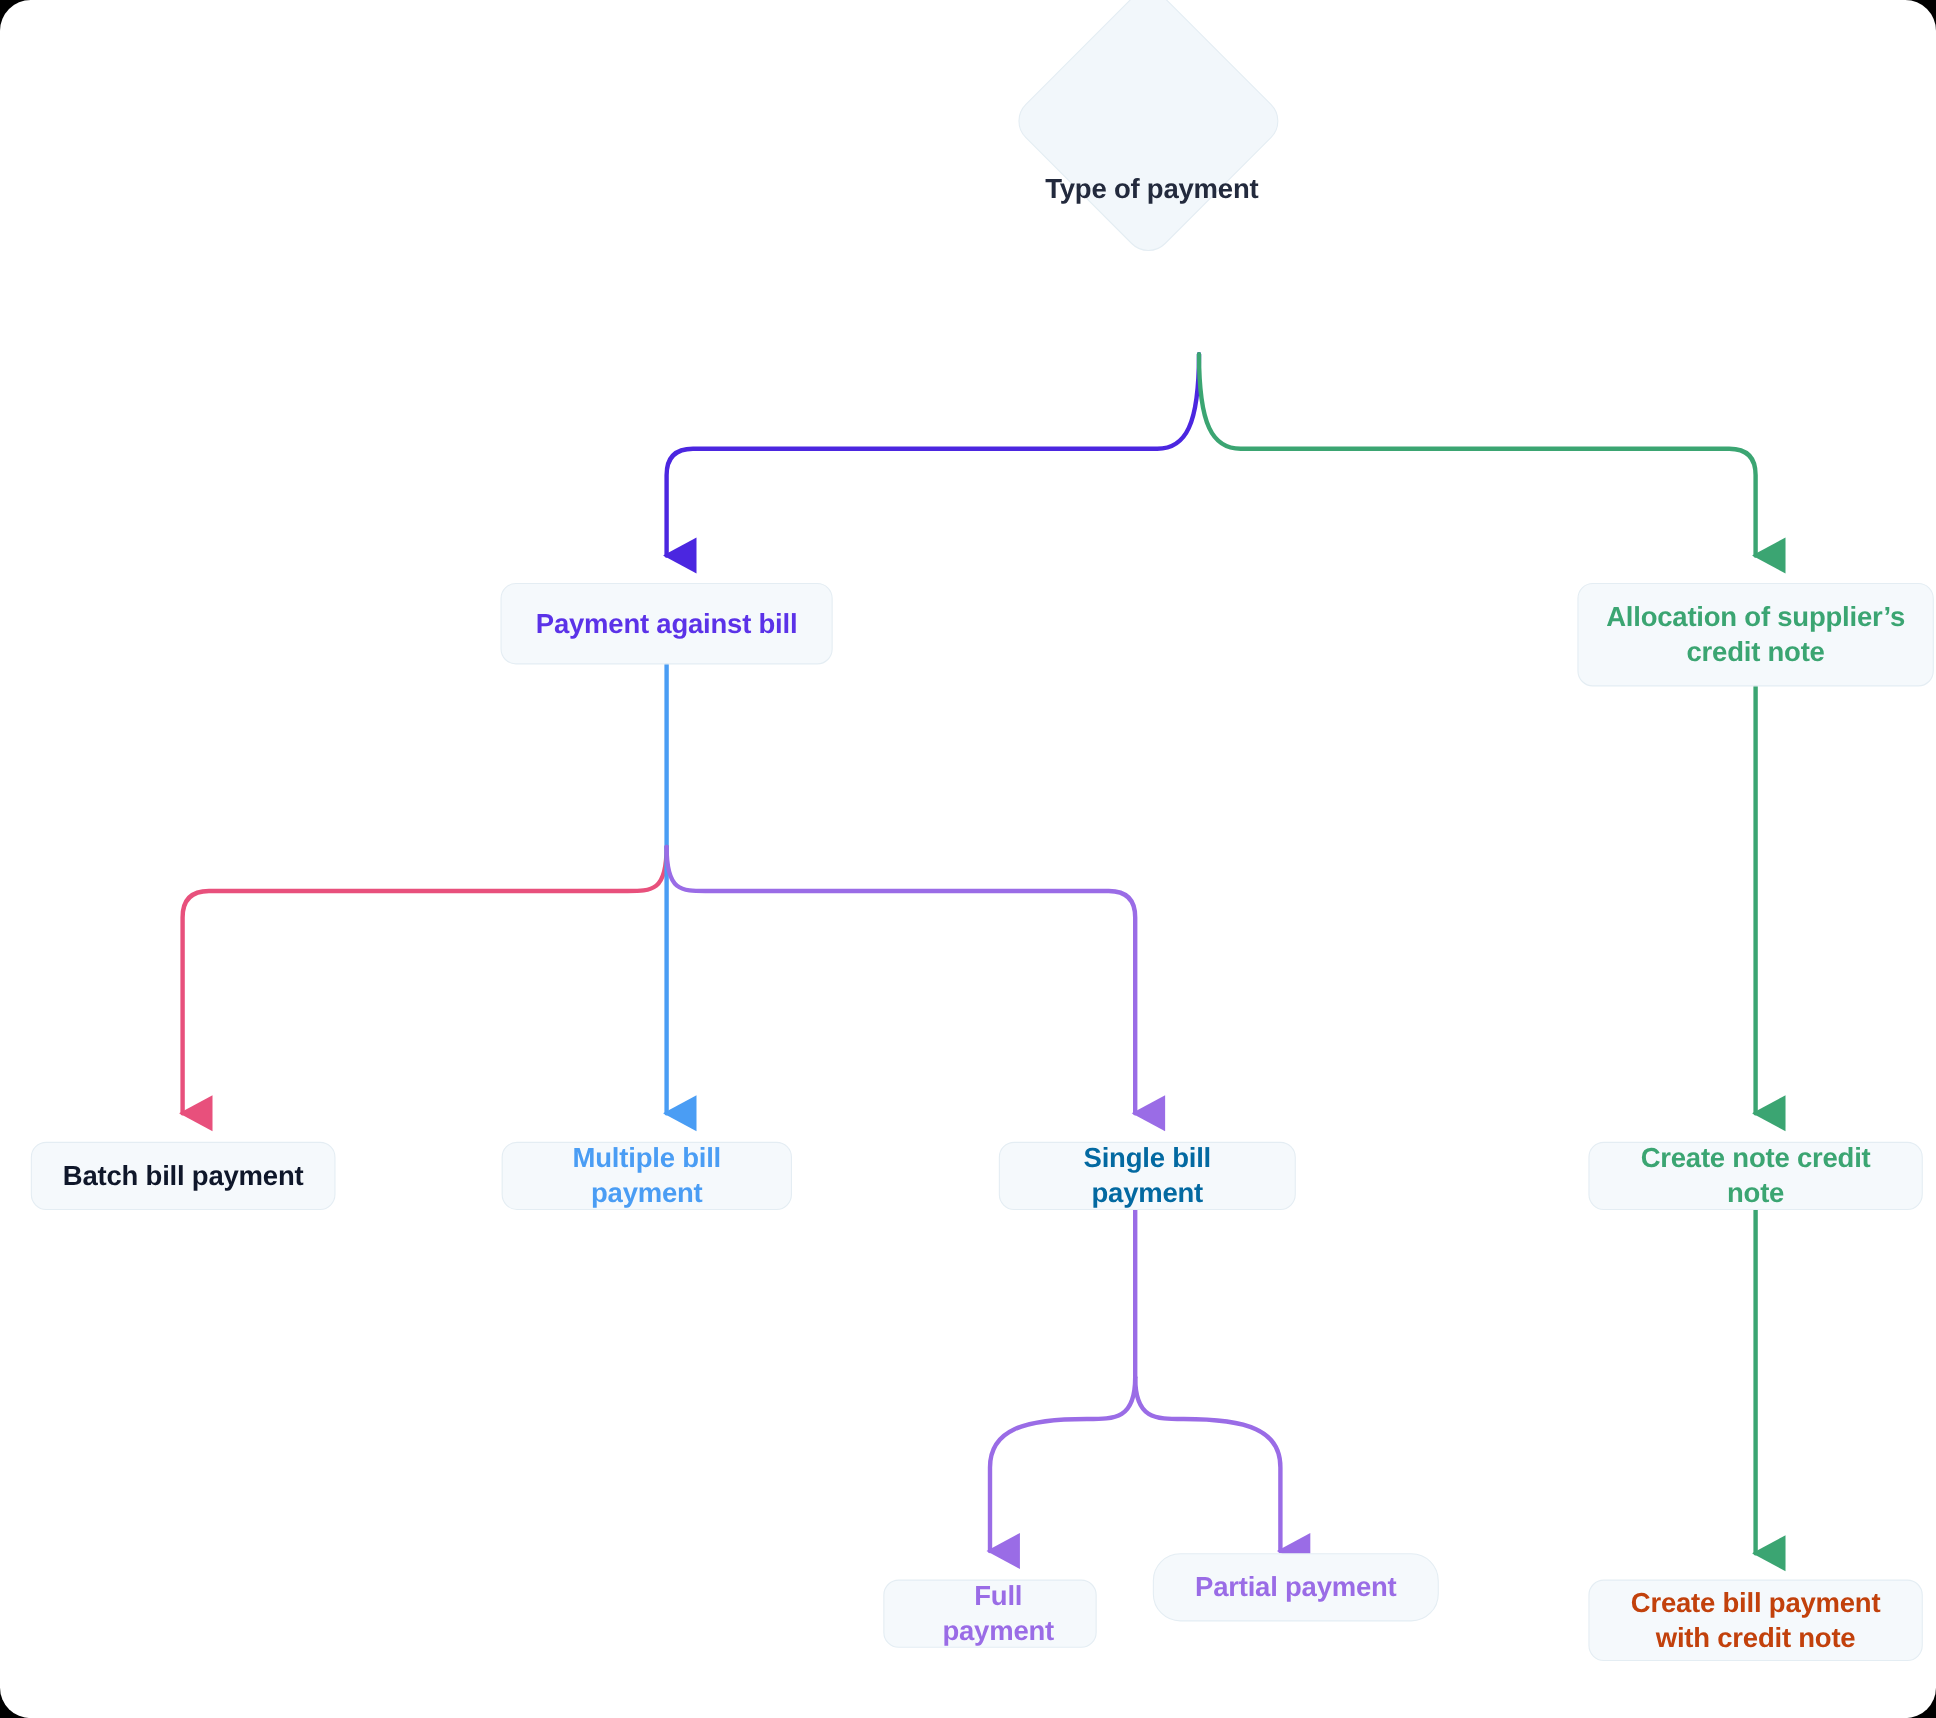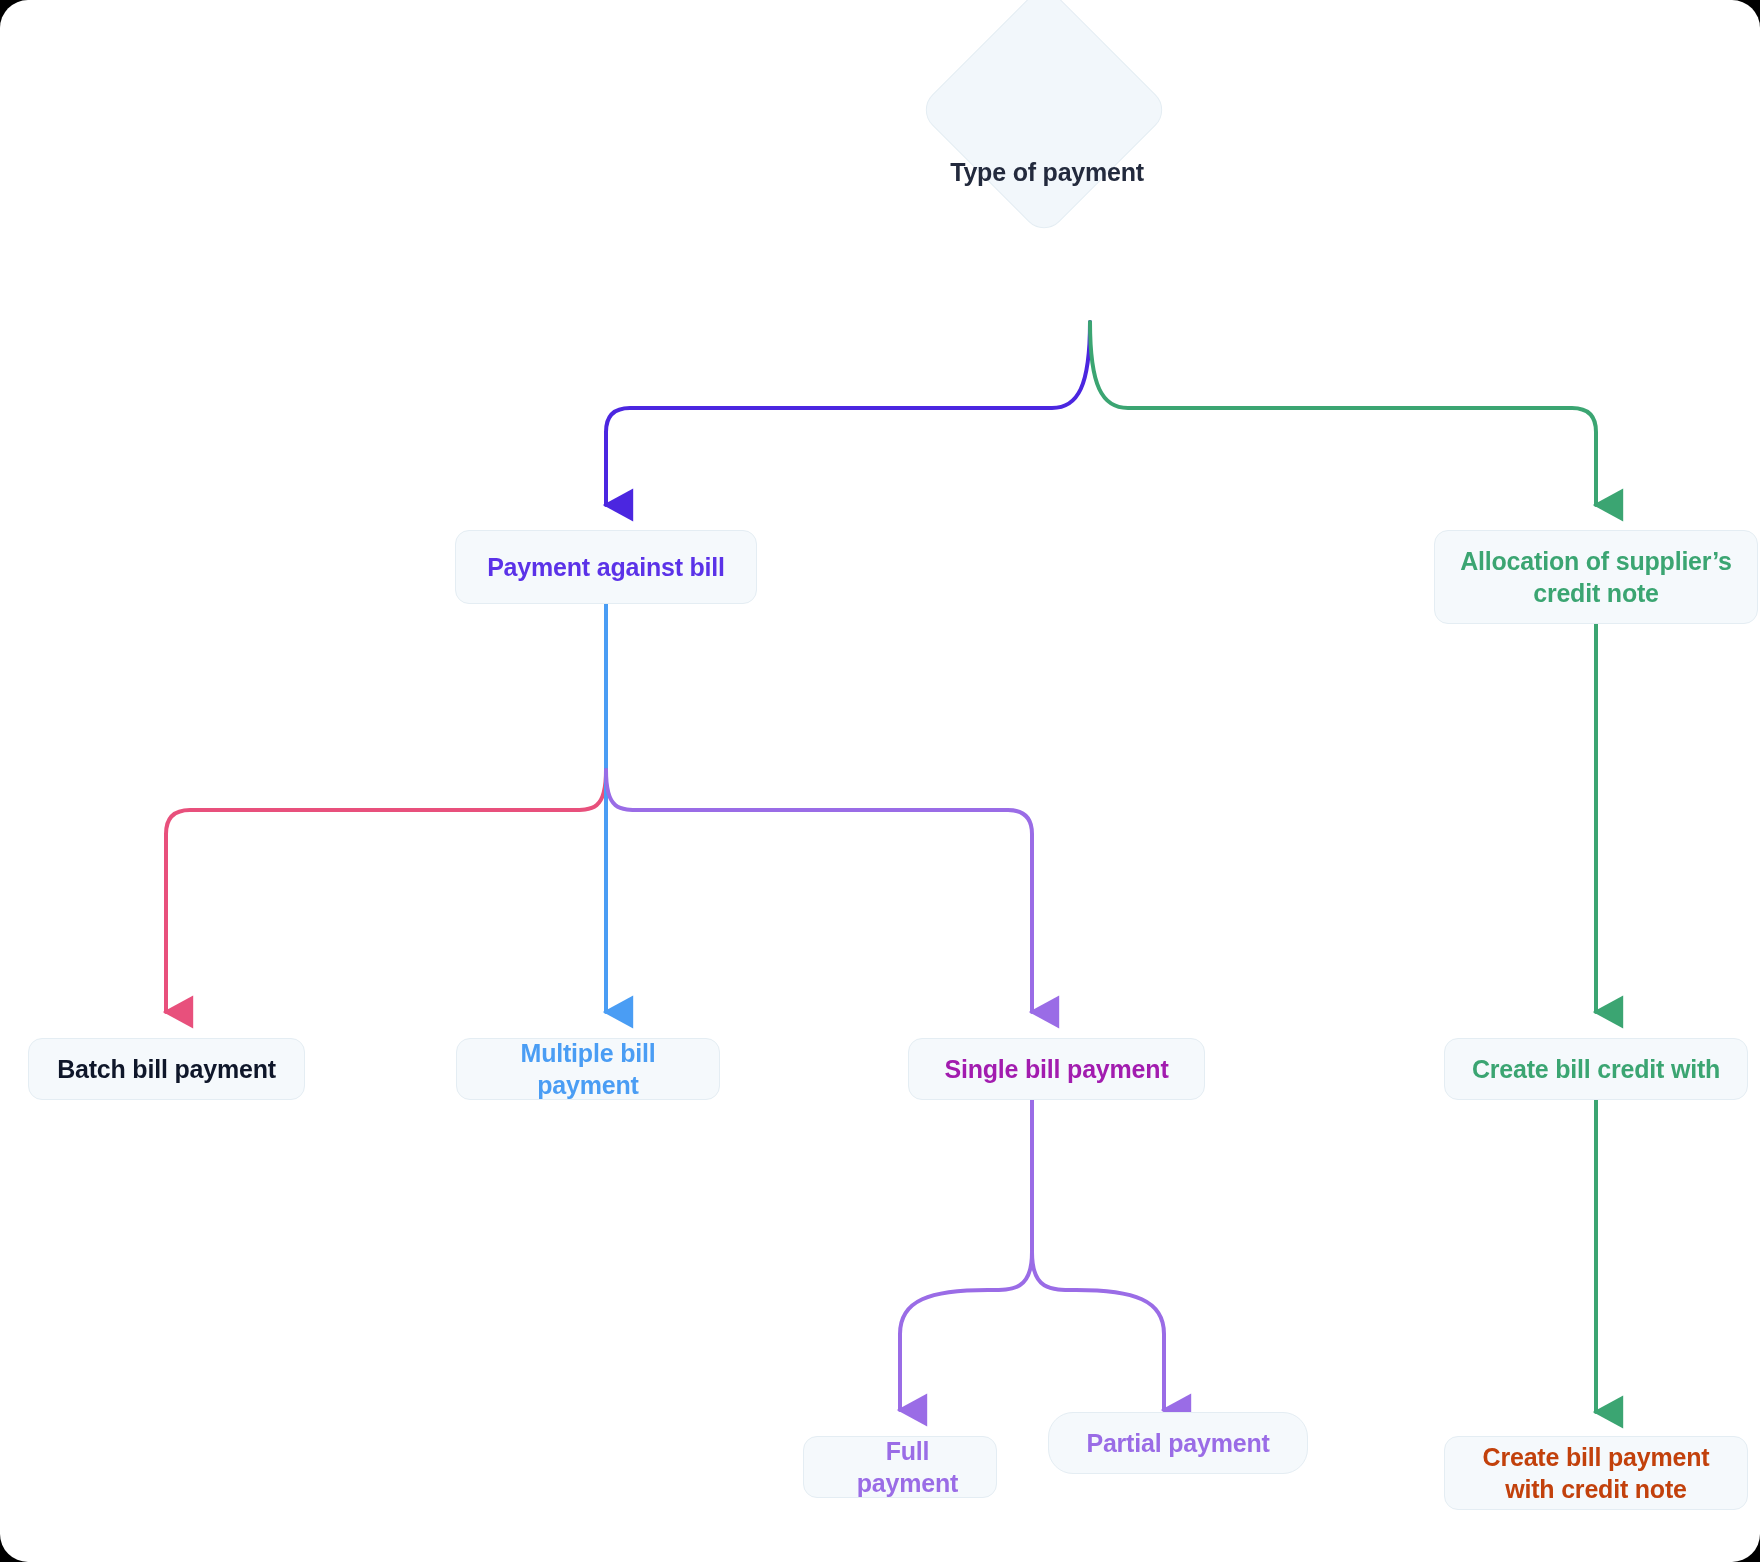--- a/index.html
+++ b/index.html
@@ -148,26 +148,26 @@
   </div>
 
   <div class="node" style="left:28px; top:1038px; width:277px; height:62px; color:#0f172a;">
     <span>Batch bill payment</span>
   </div>
 
   <div class="node" style="left:456px; top:1038px; width:264px; height:62px; color:#4a9df4;">
     <span>Multiple bill payment</span>
   </div>
 
-  <div class="node" style="left:908px; top:1038px; width:297px; height:62px; color:#a21caf;">
+  <div class="node" style="left:908px; top:1038px; width:270px; height:62px; color:#0369a1;">
     <span>Single bill payment</span>
   </div>
 
   <div class="node" style="left:1444px; top:1038px; width:304px; height:62px; color:#3ba572;">
-    <span>Create bill credit with</span>
+    <span>Create note credit note</span>
   </div>
 
   <div class="node" style="left:803px; top:1436px; width:194px; height:62px; color:#9a6ce6;padding-left:37px;">
     <span>Full payment</span>
   </div>
 
   <div class="node" style="left:1048px; top:1412px; width:260px; height:62px; color:#9a6ce6;border-radius:25px;">
     <span>Partial payment</span>
   </div>
 

